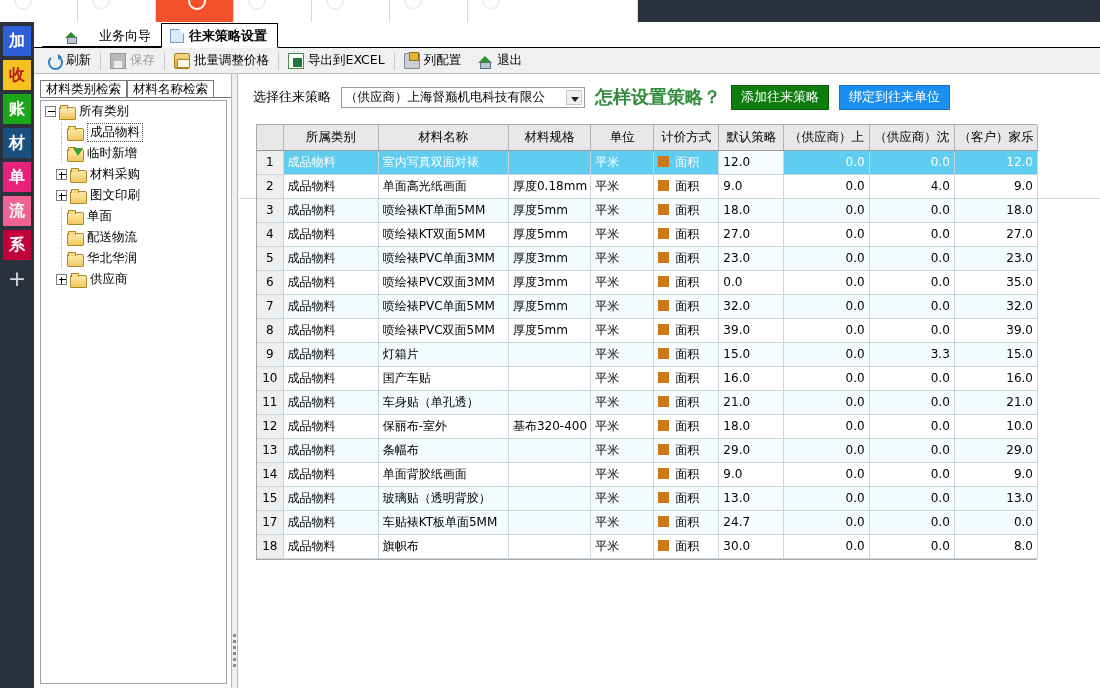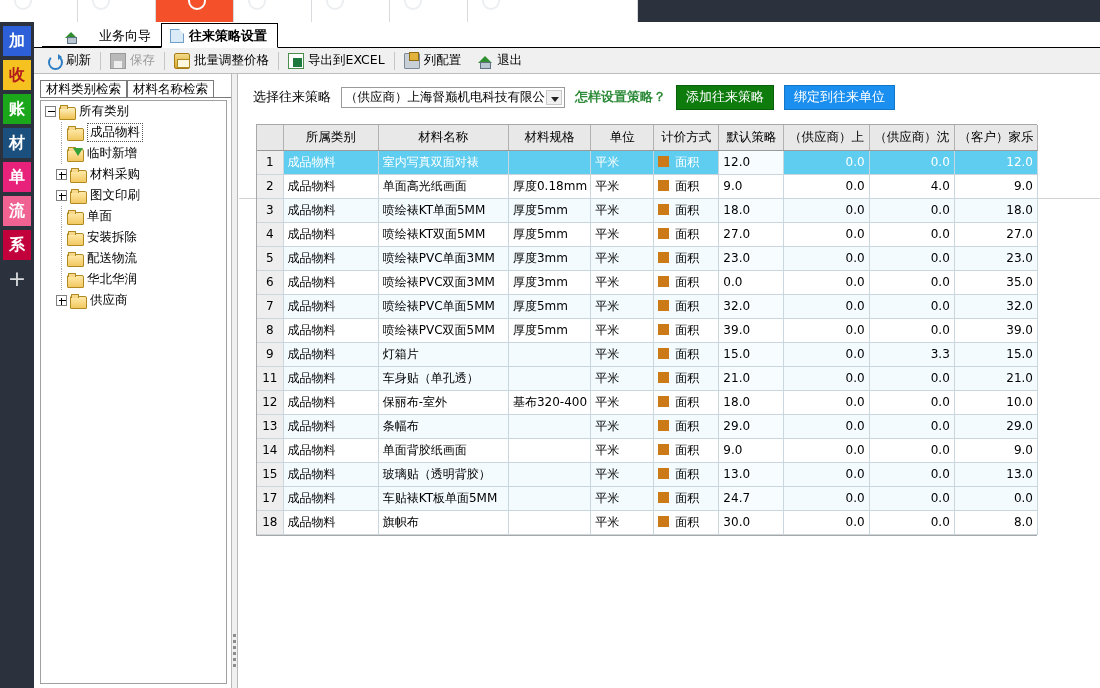--- a/index.html
+++ b/index.html
@@ -122,27 +122,27 @@
   .folder.open::before{ background:linear-gradient(#fff0c0,#f0c252); }
   .folder.arrow .ar { position:absolute; left:6px; top:1px; width:0;height:0;
     border-left:5px solid transparent; border-right:5px solid transparent; border-top:8px solid #37a037; z-index:2;}
   .tnode.sel .lbl { background:#ffffff; border:1px dotted #555; padding:0 2px; }
 
   
   .rightpanel { position:absolute; left:205px; top:0; right:0; height:614px; background:#ffffff; }
   .ctrlbar { height:46px; display:flex; align-items:center; padding-left:14px; gap:10px; background:#ffffff; }
   .ctrllbl { font-size:13px; color:#000; white-space:nowrap; }
   .combo {
-    height:21px; width:224px; border:1px solid #9a9a9a; background:#ffffff;
+    height:21px; width:244px; border:1px solid #9a9a9a; background:#ffffff;
     display:flex; align-items:center; padding-left:3px; font-size:12.5px; position:relative; overflow:hidden; white-space:nowrap;
   }
   .combo .arrow { position:absolute; right:2px; top:2px; width:16px; height:15px; background:#f0f0f0; border:1px solid #c8c8c8; }
   .combo .arrow::after{ content:""; position:absolute; left:4px; top:6px; width:0;height:0;
     border-left:4px solid transparent; border-right:4px solid transparent; border-top:5px solid #222; }
-  .hintlink { font-size:13px; color:#2e8b3a; font-weight:bold; white-space:nowrap; }
+  .hintlink { font-size:18px; color:#2e8b3a; font-weight:bold; white-space:nowrap; }
   .gbtn { height:25px; padding:0 9px; display:flex; align-items:center; color:#fff; font-size:13px; white-space:nowrap; }
   .gbtn.green { background:#0d7c0d; border:1px solid #0a5f0a; }
   .gbtn.blue { background:#1a8ff0; border:1px solid #1176c8; }
   .divline { position:absolute; left:0; right:0; top:124px; height:1px; background:#d3d3d3; }
   .grid { position:absolute; left:17px; top:50px; width:781px; border:1px solid #a8a8a8; background:#ffffff; }
   table.g { border-collapse:collapse; width:781px; table-layout:fixed; font-size:12px; }
   table.g th {
     height:25px; background:#e8e8e8; border-right:1px solid #b2b2b2; border-bottom:1px solid #9a9a9a;
     font-weight:normal; font-size:12.5px; color:#000; padding:0 2px; white-space:nowrap; overflow:hidden;
   }
@@ -310,26 +310,20 @@
           </div>
 
           <div class="tnode">
             <span style="width:15px;flex:0 0 15px"></span>
             <span class="dots"></span>
             <span class="folder"></span>
             <span class="lbl">单面</span>
           </div>
 
 
-          <div class="tnode">
-            <span style="width:15px;flex:0 0 15px"></span>
-            <span class="dots"></span>
-            <span class="folder"></span>
-            <span class="lbl">安装拆除</span>
-          </div>
 
           <div class="tnode">
             <span style="width:15px;flex:0 0 15px"></span>
             <span class="dots"></span>
             <span class="folder"></span>
             <span class="lbl">配送物流</span>
           </div>
 
           <div class="tnode">
             <span style="width:15px;flex:0 0 15px"></span>
@@ -505,20 +499,32 @@
                   <td>成品物料</td>
                   <td>灯箱片</td>
                   <td></td>
                   <td>平米</td>
                   <td><span class="msq"></span><span>面积</span></td>
                   <td class="defp">15.0</td>
                   <td class="num">0.0</td>
                   <td class="num">3.3</td>
                   <td class="num">15.0</td>
                 </tr>
+                <tr class="r1">
+                  <td class="idx">10</td>
+                  <td>成品物料</td>
+                  <td>国产车贴</td>
+                  <td></td>
+                  <td>平米</td>
+                  <td><span class="msq"></span><span>面积</span></td>
+                  <td class="defp">16.0</td>
+                  <td class="num">0.0</td>
+                  <td class="num">0.0</td>
+                  <td class="num">16.0</td>
+                </tr>
                 <tr class="r0">
                   <td class="idx">11</td>
                   <td>成品物料</td>
                   <td>车身贴（单孔透）</td>
                   <td></td>
                   <td>平米</td>
                   <td><span class="msq"></span><span>面积</span></td>
                   <td class="defp">21.0</td>
                   <td class="num">0.0</td>
                   <td class="num">0.0</td>

